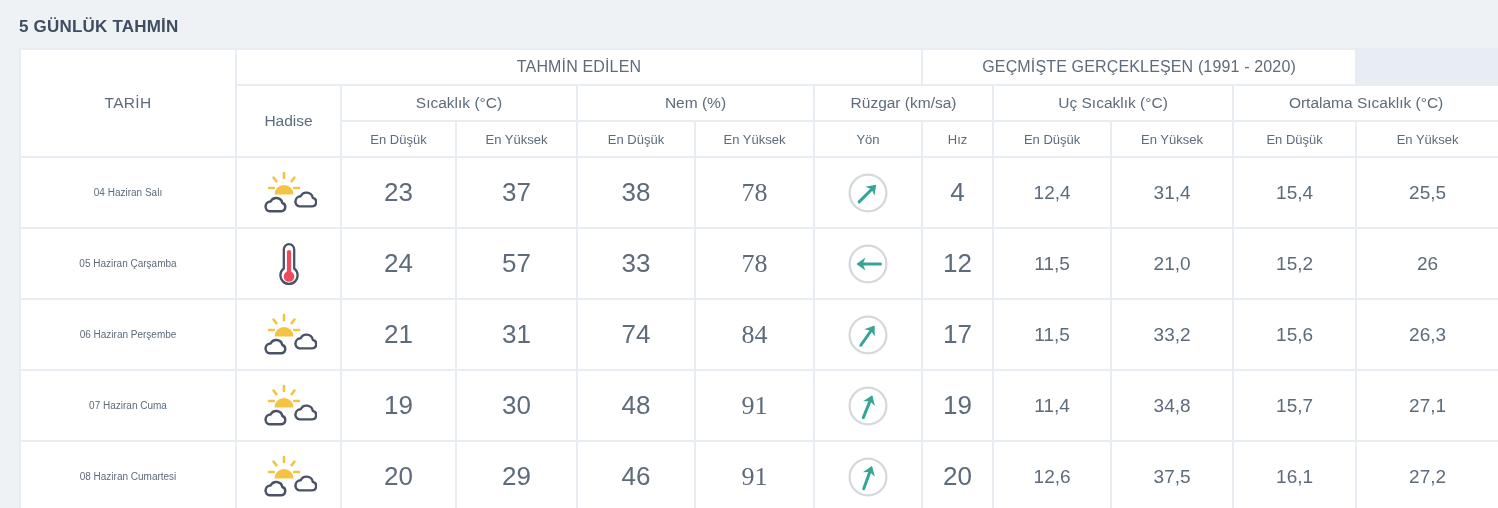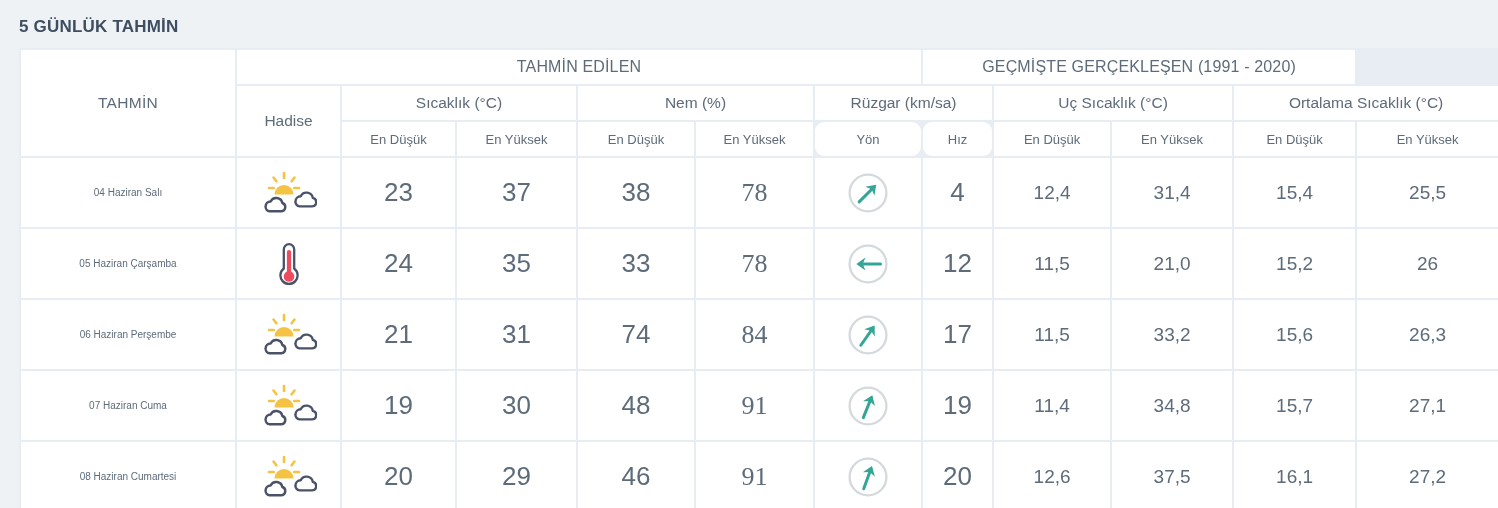--- a/index.html
+++ b/index.html
@@ -89,21 +89,21 @@
   th.hadise {
     font-size: 15.5px;
     color: #67737f;
   }
 
   
   .c-min   { color: #3d88ab; }
   .c-max   { color: #e0566f; }
   .c-hmin  { color: #e0a52e; }
   .c-hmax  { color: #7d7bb5; }
-  .c-plain { color: #67737f; border-radius: 9px; }
+  .c-plain { color: #67737f; }
 
   
   tbody tr td { height: 69px; }
 
   td.date-cell {
     font-size: 10px;
     color: #2f3740;
     padding: 0 10px;
     white-space: nowrap;
   }
@@ -156,21 +156,21 @@
         <col class="w-yon">
           <col class="w-hiz">
         <col class="w-umin">
           <col class="w-umax">
         <col class="w-omin">
           <col class="w-omax">
       </colgroup>
 
       <thead>
         <tr>
-          <th class="tarih" rowspan="3">TAHMİN</th>
+          <th class="tarih" rowspan="3">TARİH</th>
           <th class="tier1" colspan="6">TAHMİN EDİLEN</th>
           <th class="tier1" colspan="4">GEÇMİŞTE GERÇEKLEŞEN (1991 - 2020)</th>
         </tr>
 
         <tr>
           <th class="hadise" rowspan="2">Hadise</th>
           <th class="tier2" colspan="2">Sıcaklık (°C)</th>
           <th class="tier2" colspan="2">Nem (%)</th>
           <th class="tier2" colspan="2">Rüzgar (km/sa)</th>
           <th class="tier2" colspan="2">Uç Sıcaklık (°C)</th>
@@ -224,21 +224,21 @@
             <td class="val v-hist">25,5</td>
           </tr>
           <tr>
             <td class="date-cell">05 Haziran Çarşamba</td>
             <td class="icon-cell"><svg class="thermo-icon" viewBox="0 0 30 46" xmlns="http://www.w3.org/2000/svg" aria-hidden="true">
                 <path d="M15 3.2a5.2 5.2 0 0 1 5.2 5.2v19.1a8.6 8.6 0 1 1-10.4 0V8.4A5.2 5.2 0 0 1 15 3.2z" fill="#ffffff" stroke="#4a5268" stroke-width="2.3"></path>
                 <circle cx="15" cy="35.4" r="5.3" fill="#ee4b5e"></circle>
                 <rect x="12.9" y="9" width="4.2" height="24" rx="2.1" fill="#ee4b5e"></rect>
               </svg></td>
             <td class="val v-min">24</td>
-            <td class="val v-max">35</td>
+            <td class="val v-max">57</td>
             <td class="val v-hmin">33</td>
             <td class="val v-hmax">78</td>
             <td class="wind-cell"><svg class="wind-dial" viewBox="0 0 46 46" xmlns="http://www.w3.org/2000/svg" aria-hidden="true">
                 <circle cx="23" cy="23" r="18.4" fill="none" stroke="#d4d9dd" stroke-width="2.3"></circle>
                 <g transform="rotate(90 23 23)">
                   <line x1="23" y1="10.5" x2="23" y2="31.5" stroke="#35a596" stroke-width="3" stroke-linecap="round"></line>
                   <path d="M23 34.6 16.6 25.6 23 28.2 29.4 25.6z" fill="#35a596"></path>
                 </g>
               </svg></td>
             <td class="val v-wind">12</td>

